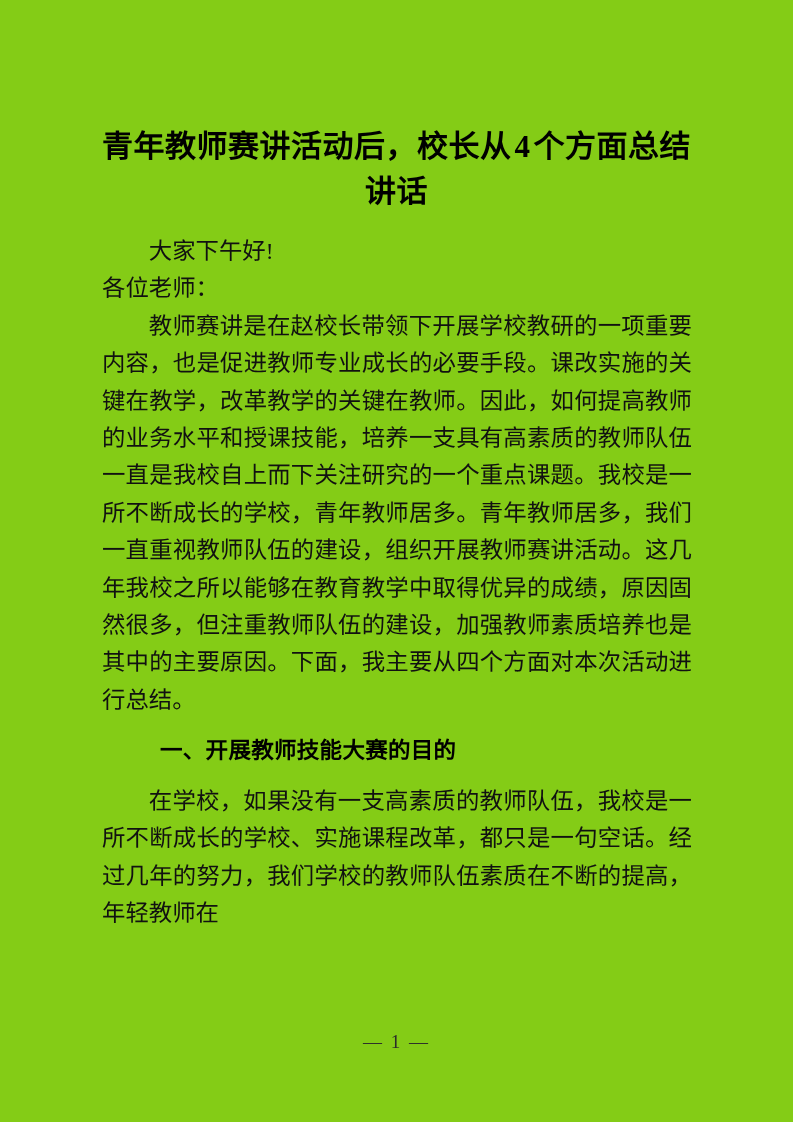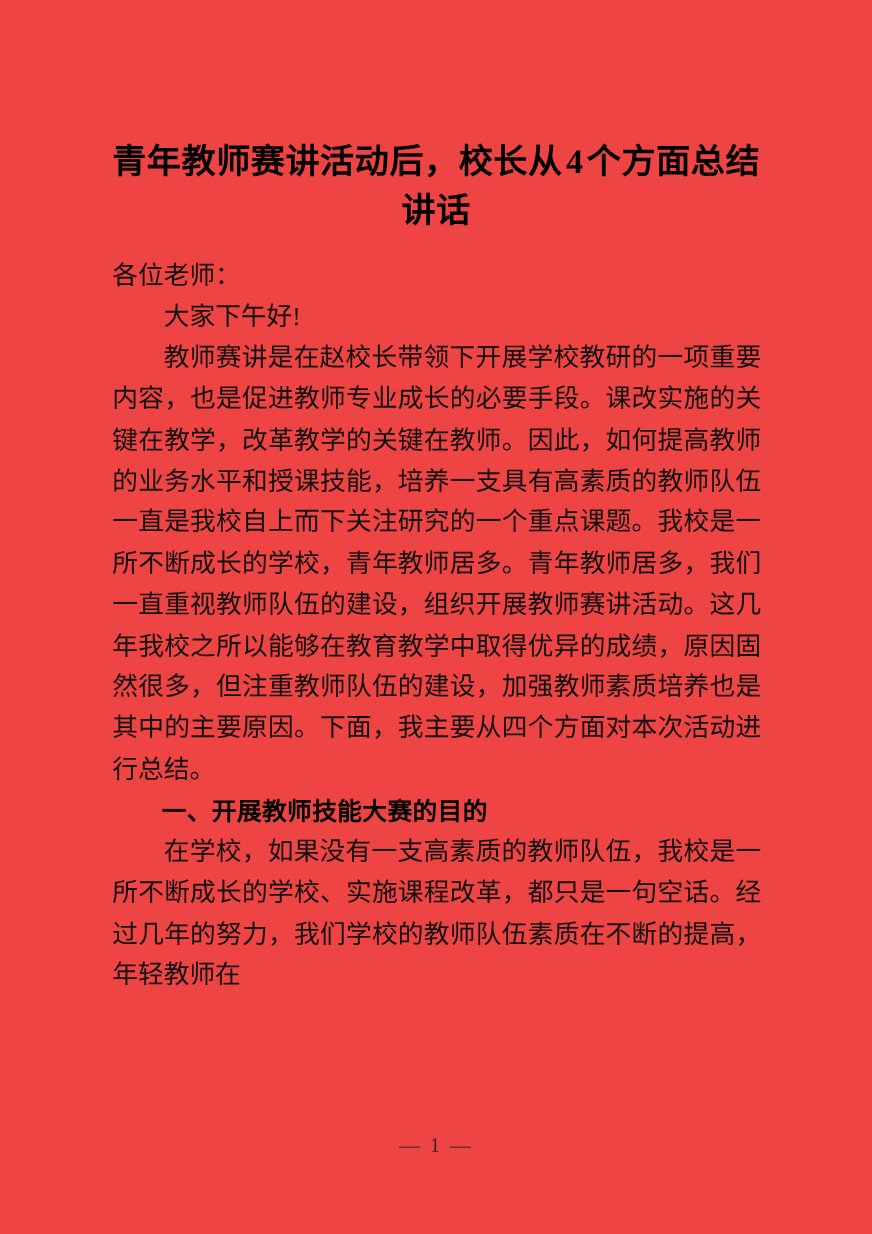--- a/index.html
+++ b/index.html
@@ -7,21 +7,21 @@
     margin: 0;
     padding: 0;
     background: #ffffff;
   }
 
   .page {
     position: relative;
     width: 793px;
     height: 1122px;
     margin: 0 auto;
-    background: #ef4444;
+    background: #84cc16;
     box-sizing: border-box;
     overflow: hidden;
     font-family: "Liberation Serif", "DejaVu Serif", serif;
     color: #000000;
   }
 
   
   .doc-title {
     position: absolute;
     left: 101px;
@@ -64,21 +64,21 @@
 
   .para.indent {
     text-indent: 46.8px;
   }
 
   .para.salutation {
     text-indent: 0;
   }
 
   .section-heading {
-    margin: 0;
+    margin: 13px;
     font-family: "Liberation Sans", "DejaVu Sans", sans-serif;
     font-weight: bold;
     font-size: 22.5px;
     line-height: 37.4px;
     text-indent: 45px;
     letter-spacing: 0.3px;
     word-break: break-all;
     color: #000000;
   }
 
@@ -98,23 +98,23 @@
 </style>
 </head>
 <body>
 
 <div class="page">
 
   <h1 class="doc-title"><span>青年教师赛讲活动后，校长从</span><span class="num">4</span><span>个方面总</span><span>结讲话</span></h1>
 
   <div class="body-block">
 
+    <p class="para indent">大家下午好!</p>
+
     <p class="para salutation">各位老师：</p>
-
-    <p class="para indent">大家下午好!</p>
 
 
     <p class="para indent">教师赛讲是在赵校长带领下开展学校教研的一项重要内容，也是促进教师专业成长的必要手段。课改实施的关键在教学，改革教学的关键在教师。因此，如何提高教师的业务水平和授课技能，培养一支具有高素质的教师队伍一直是我校自上而下关注研究的一个重点课题。我校是一所不断成长的学校，青年教师居多。青年教师居多，我们一直重视教师队伍的建设，组织开展教师赛讲活动。这几年我校之所以能够在教育教学中取得优异的成绩，原因固然很多，但注重教师队伍的建设，加强教师素质培养也是其中的主要原因。下面，我主要从四个方面对本次活动进行总结。</p>
 
     <p class="section-heading">一、开展教师技能大赛的目的</p>
 
     <p class="para indent">在学校，如果没有一支高素质的教师队伍，我校是一所不断成长的学校、实施课程改革，都只是一句空话。经过几年的努力，我们学校的教师队伍素质在不断的提高，年轻教师在</p>
 
   </div>
 

